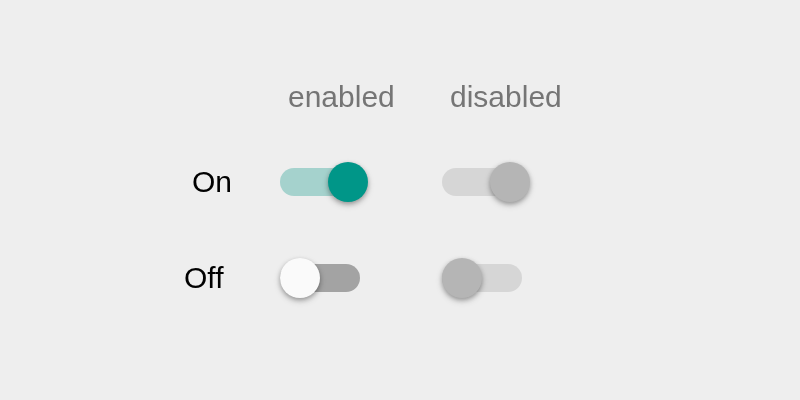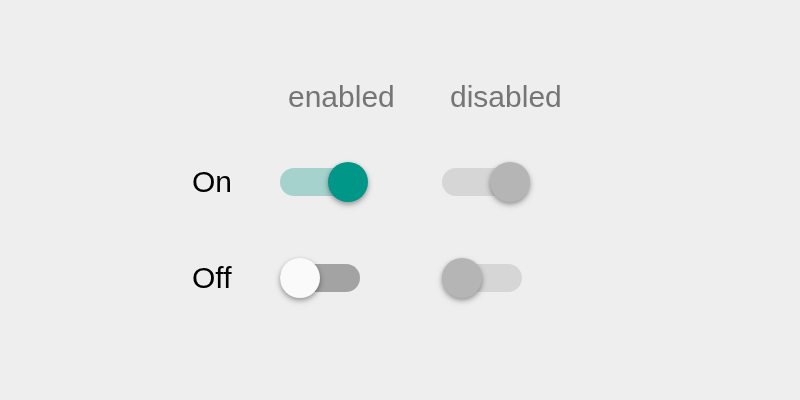--- a/index.html
+++ b/index.html
@@ -33,21 +33,21 @@
 
   
   .row-label {
     position: absolute;
     font-size: 30px;
     color: #000000;
     line-height: 1;
     white-space: nowrap;
   }
   .row-label.on  { left: 192px; top: 167px; }
-  .row-label.off { left: 192px; top: 263px; }
+  .row-label.off { left: 184px; top: 263px; }
 
   
   .switch-cell {
     position: absolute;
     width: 100px;
     height: 56px;
   }
   .cell-on-enabled   { left: 280px; top: 154px; }
   .cell-on-disabled  { left: 442px; top: 154px; }
   .cell-off-enabled  { left: 280px; top: 250px; }

